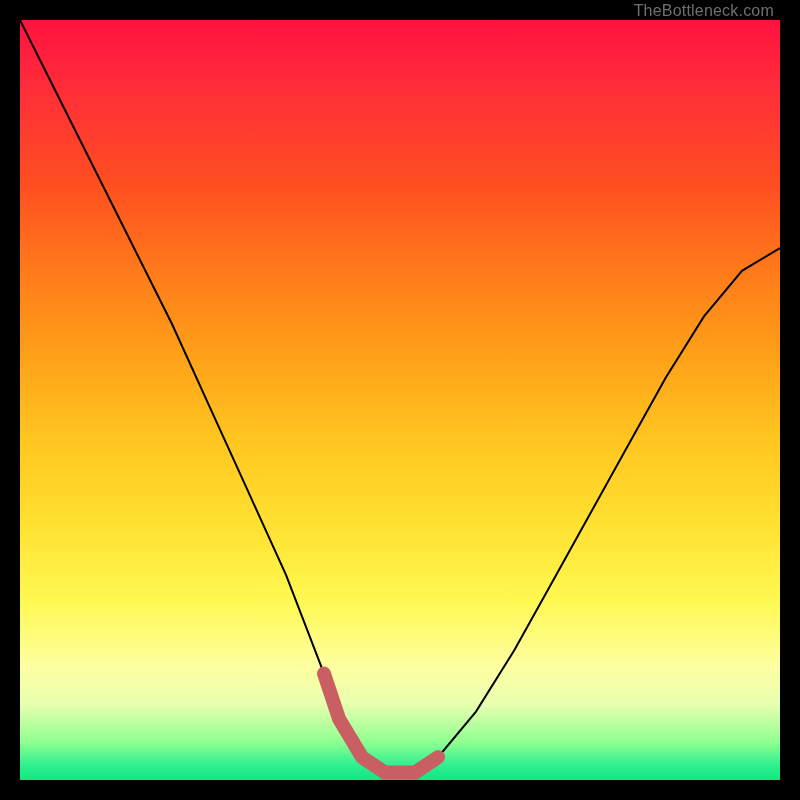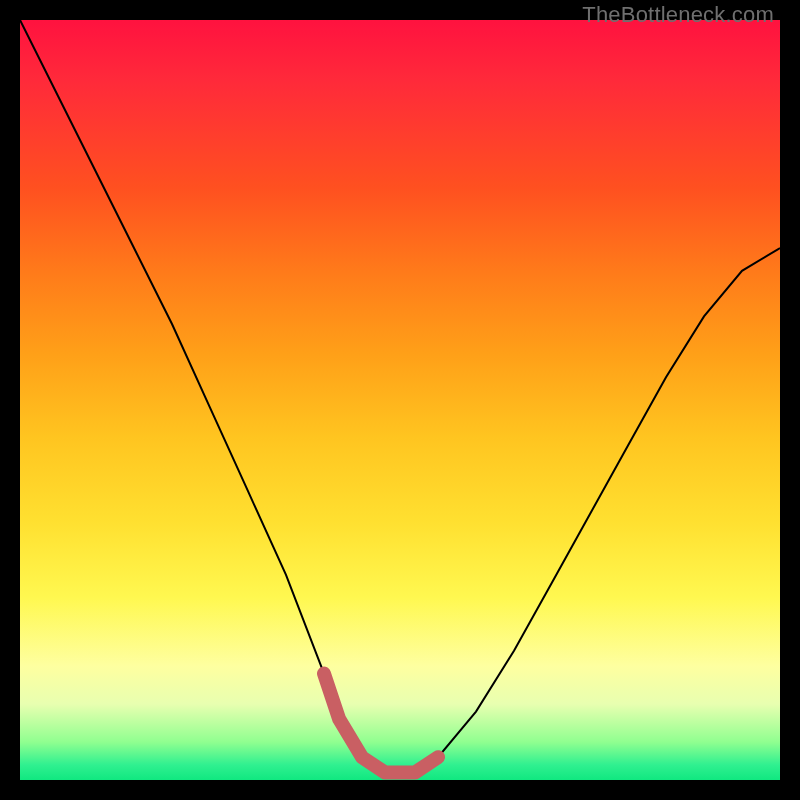--- a/index.html
+++ b/index.html
@@ -45,21 +45,21 @@
       #90ff90 95%,
       #30f090 98%,
       #10e880 100%
     );
   }
   .watermark {
     position: absolute;
     top: 2px;
     right: 26px;
     color: #6f6f6f;
-    font-size: 22px;
+    font-size: 16px;
     font-weight: 500;
     letter-spacing: 0.2px;
     user-select: none;
     white-space: nowrap;
   }
   svg.curve {
     position: absolute;
     left: 0;
     top: 0;
     width: 760px;

